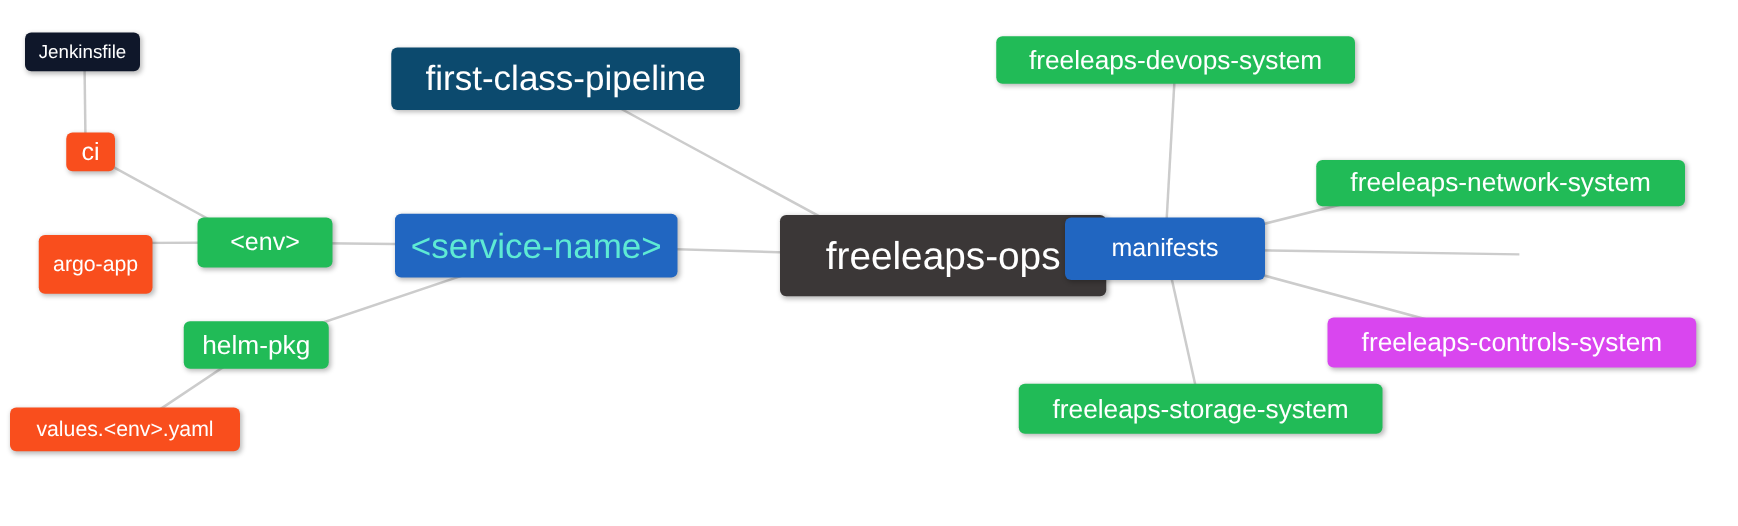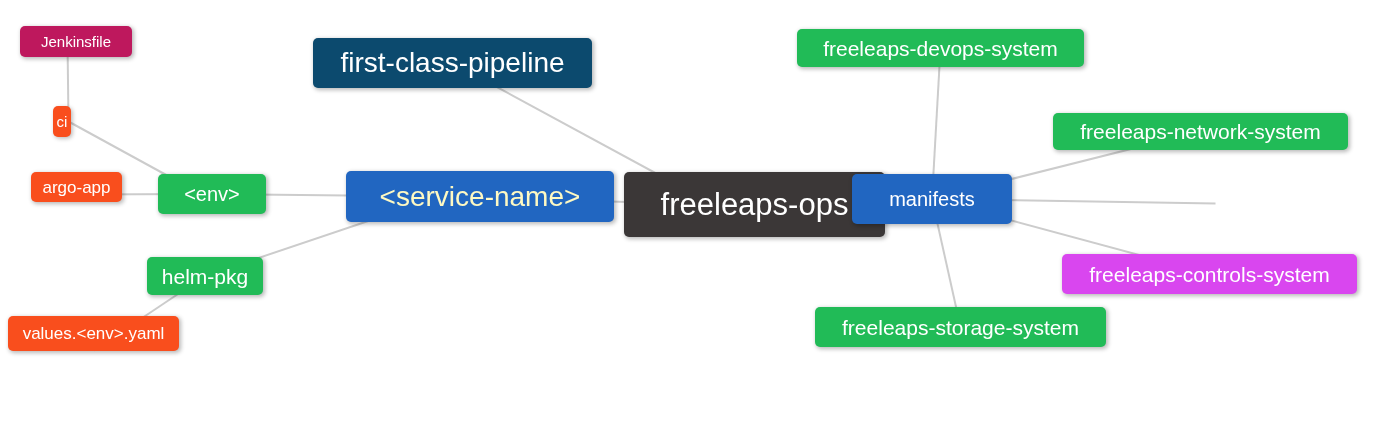--- a/index.html
+++ b/index.html
@@ -49,27 +49,27 @@
       <line x1="93.5" y1="350.5" x2="205" y2="276" stroke="#cccccc" stroke-width="2"></line>
       <line x1="452.5" y1="63" x2="713.5" y2="204.5" stroke="#cccccc" stroke-width="2"></line>
       <line x1="441" y1="196.5" x2="713.5" y2="204.5" stroke="#cccccc" stroke-width="2"></line>
       <line x1="713.5" y1="204.5" x2="932" y2="199" stroke="#cccccc" stroke-width="2"></line>
       <line x1="932" y1="199" x2="940.5" y2="48" stroke="#cccccc" stroke-width="2"></line>
       <line x1="932" y1="199" x2="1200.5" y2="131.5" stroke="#cccccc" stroke-width="2"></line>
       <line x1="932" y1="199" x2="1215.5" y2="203.5" stroke="#cccccc" stroke-width="2"></line>
       <line x1="932" y1="199" x2="1209.5" y2="274" stroke="#cccccc" stroke-width="2"></line>
       <line x1="932" y1="199" x2="960.5" y2="327" stroke="#cccccc" stroke-width="2"></line>
     </svg>
-<div class="node" style="left: 20px; top: 26px; width: 112px; height: 31px; background: #be185d; font-size: 15px; color: rgb(255, 255, 255);">Jenkinsfile</div>
-    <div class="node" style="left: 53px; top: 106px; width: 18px; height: 31px; background: rgb(249, 78, 29); font-size: 15px; color: rgb(255, 255, 255);">ci</div>
-    <div class="node" style="left: 31px; top: 172px; width: 91px; height: 30px; background: rgb(249, 78, 29); font-size: 17px; color: rgb(255, 255, 255);">argo-app</div>
+<div class="node" style="left: 20px; top: 26px; width: 92px; height: 31px; background: #0f172a; font-size: 15px; color: rgb(255, 255, 255);">Jenkinsfile</div>
+    <div class="node" style="left: 53px; top: 106px; width: 39px; height: 31px; background: rgb(249, 78, 29); font-size: 20px; color: rgb(255, 255, 255);">ci</div>
+    <div class="node" style="left: 31px; top: 188px; width: 91px; height: 47px; background: rgb(249, 78, 29); font-size: 17px; color: rgb(255, 255, 255);">argo-app</div>
     <div class="node" style="left: 158px; top: 174px; width: 108px; height: 40px; background: rgb(33, 187, 87); font-size: 20px; color: rgb(255, 255, 255);">&lt;env&gt;</div>
     <div class="node" style="left: 147px; top: 257px; width: 116px; height: 38px; background: rgb(33, 187, 87); font-size: 21px; color: rgb(255, 255, 255); text-align: right;">helm-pkg</div>
-    <div class="node" style="left: 8px; top: 316px; width: 171px; height: 35px; background: rgb(249, 78, 29); font-size: 17px; color: rgb(255, 255, 255);">values.&lt;env&gt;.yaml</div>
+    <div class="node" style="left: 8px; top: 326px; width: 184px; height: 35px; background: rgb(249, 78, 29); font-size: 17px; color: rgb(255, 255, 255);">values.&lt;env&gt;.yaml</div>
     <div class="node" style="left: 313px; top: 38px; width: 279px; height: 50px; background: #0c4a6e; font-size: 28px; color: rgb(255, 255, 255);">first-class-pipeline</div>
-    <div class="node" style="left: 316px; top: 171px; width: 268px; height: 51px; background: rgb(33, 102, 193); font-size: 28px; color: #fef9c3; margin-left: 30px;">&lt;service-name&gt;</div>
+    <div class="node" style="left: 316px; top: 171px; width: 226px; height: 51px; background: rgb(33, 102, 193); font-size: 28px; color: #5eead4;">&lt;service-name&gt;</div>
     <div class="node" style="left: 583px; top: 172px; width: 261px; height: 65px; background: rgb(59, 55, 55); font-size: 31px; color: rgb(255, 255, 255); margin-left: 41px;">freeleaps-ops</div>
     <div class="node" style="left: 852px; top: 174px; width: 160px; height: 50px; background: rgb(33, 102, 193); font-size: 20px; color: rgb(255, 255, 255);">manifests</div>
     <div class="node" style="left: 797px; top: 29px; width: 287px; height: 38px; background: rgb(33, 187, 87); font-size: 21px; color: rgb(255, 255, 255); text-align: right;">freeleaps-devops-system</div>
-    <div class="node" style="left: 1053px; top: 113px; width: 295px; height: 37px; background: rgb(33, 187, 87); font-size: 21px; color: rgb(255, 255, 255);">freeleaps-network-system</div>
+    <div class="node" style="left: 1053px; top: 128px; width: 295px; height: 37px; background: rgb(33, 187, 87); font-size: 21px; color: rgb(255, 255, 255);">freeleaps-network-system</div>
     <div class="node" style="left: 1062px; top: 254px; width: 295px; height: 40px; background: #d946ef; font-size: 21px; color: rgb(255, 255, 255);">freeleaps-controls-system</div>
     <div class="node" style="left: 815px; top: 307px; width: 291px; height: 40px; background: rgb(33, 187, 87); font-size: 21px; color: rgb(255, 255, 255);">freeleaps-storage-system</div>
   </div>
 
 </body></html>

